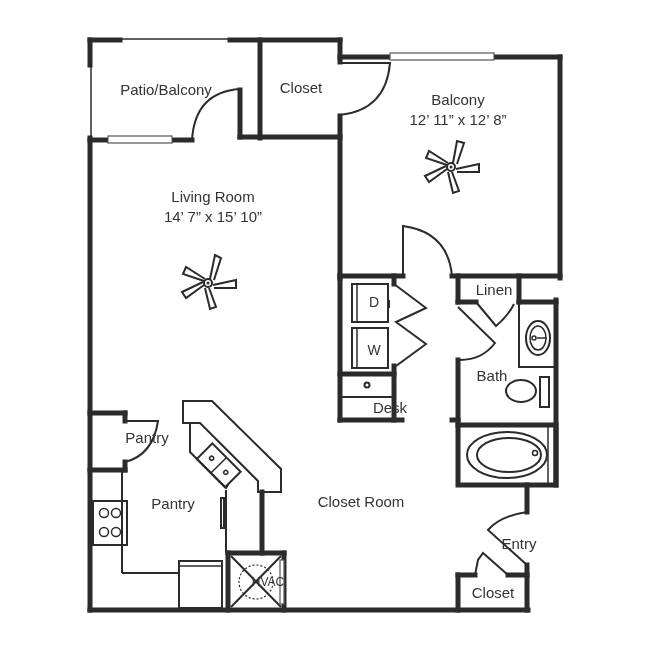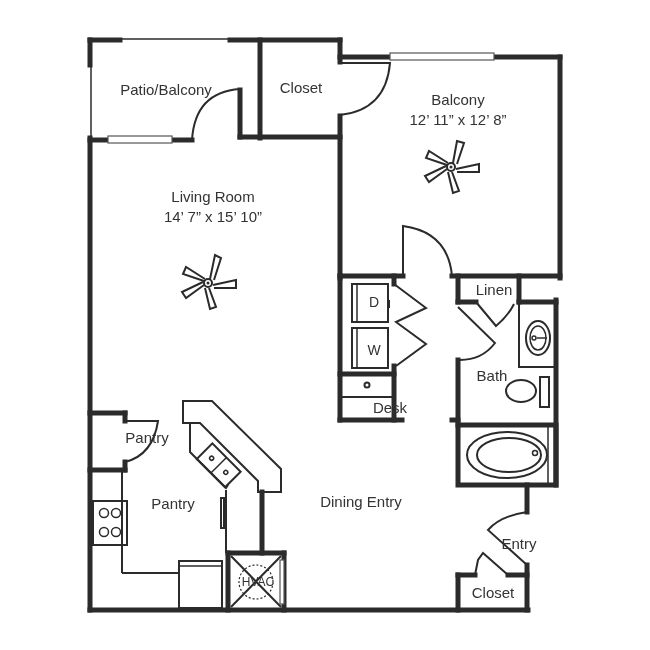--- a/index.html
+++ b/index.html
@@ -230,23 +230,23 @@
 <div class="label" style="left:342px; top:398px; width:50px;margin-left:23px;">
   <span>Desk</span>
 </div>
 <div class="label" style="left:92px; top:428px; width:54px;margin-left:28px;">
   <span>Pantry</span>
 </div>
 <div class="label" style="left:140px; top:494px; width:66px;">
   <span>Pantry</span>
 </div>
 <div class="label" style="left:302px; top:492px; width:118px;">
-  <span class="dim">Dining Entry</span>
+  <span class="dim">Closet Room</span>
 </div>
 <div class="label" style="left:496px; top:534px; width:46px;">
   <span>Entry</span>
 </div>
 <div class="label" style="left:462px; top:583px; width:62px;">
   <span>Closet</span>
 </div>
-<div class="label" style="left:236px; top:572px; width:44px; font-size:12px;text-align:center;">
+<div class="label" style="left:246px; top:572px; width:44px; font-size:12px;text-align:center;">
   <span>HVAC</span>
 </div>
 
 </body></html>

